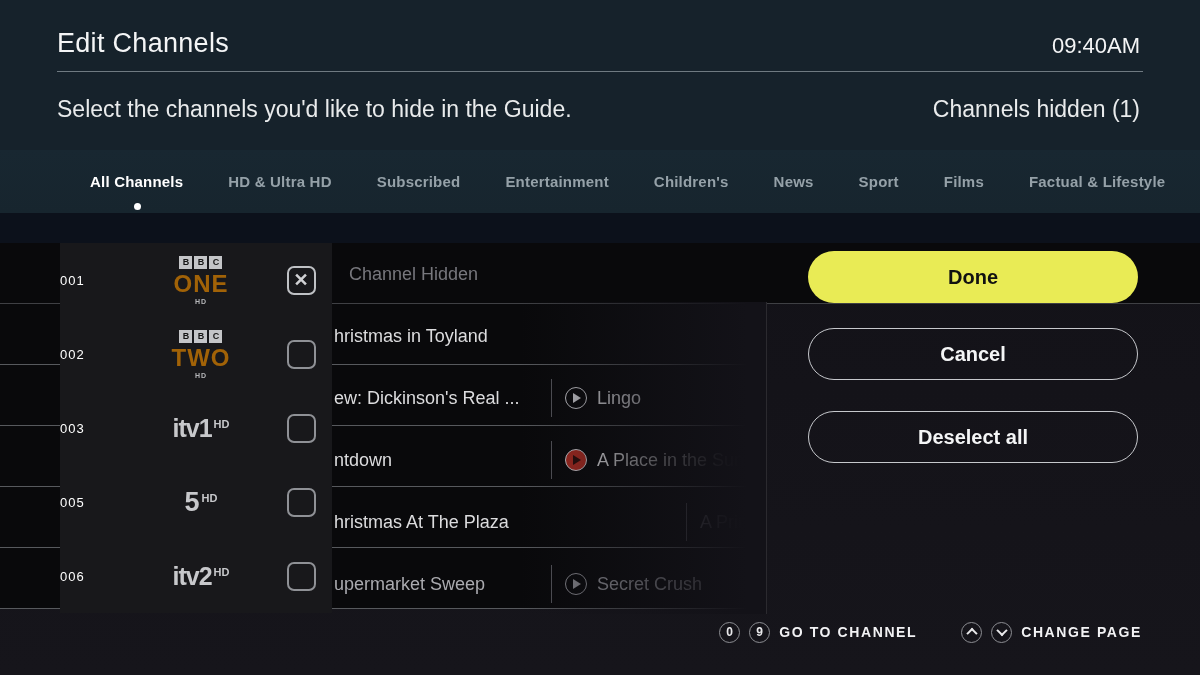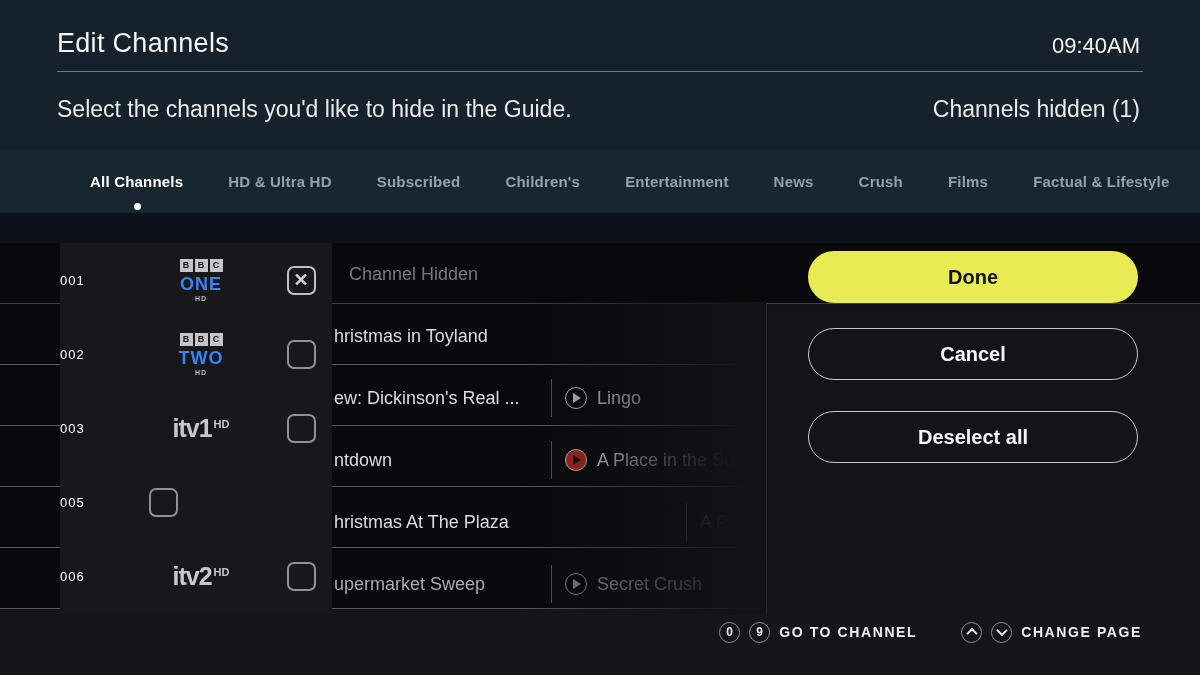--- a/index.html
+++ b/index.html
@@ -56,21 +56,21 @@
   .chan-num { width:72px; font-size:13px; letter-spacing:1px; color:#ffffff; }
   .chan-logo { flex:1; display:flex; align-items:center; justify-content:center; }
   .chan-check { width:62px; display:flex; align-items:center; justify-content:center; }
   .checkbox { width:29px; height:29px; border:2.5px solid #8f9196; border-radius:7px; display:flex; align-items:center; justify-content:center; cursor:pointer; }
   .checkbox.checked { border-color:#bfc1c5; }
   .checkbox .mark { font-size:18px; font-weight:700; color:#d0d1d4; line-height:1; }
   
   .bbc { display:flex; flex-direction:column; align-items:center; line-height:1; }
   .bbc-blocks { display:flex; gap:2px; margin-bottom:3px; }
   .bbc-blocks span { width:13px; height:13px; background:#c4c5c8; color:#141414; font-size:9px; font-weight:700; display:flex; align-items:center; justify-content:center; }
-  .bbc-word { font-size:18px; font-weight:700; color:#3b82f6; letter-spacing:1px; }
+  .bbc-word { font-size:24px; font-weight:700; color:#a16207; letter-spacing:1px; }
   .bbc-hd { font-size:7px; font-weight:700; color:#b6b7ba; letter-spacing:1px; margin-top:2px; }
   .logo-text { position:relative; font-weight:700; color:#c7c8cb; }
   .logo-itv { font-size:25px; letter-spacing:-1px; }
   .logo-num { font-size:27px; }
   .logo-text sup { font-size:11px; font-weight:700; color:#c7c8cb; margin-left:2px; vertical-align:9px; letter-spacing:0; }
   
   .btn { position:absolute; left:808px; width:330px; height:52px; border-radius:26px; display:flex; align-items:center; justify-content:center; font-size:20px; font-weight:700; cursor:pointer; }
   .btn-done { top:251px; background:#e9eb55; color:#111111; }
   .btn-outline { border:1px solid #c6c8cc; color:#f4f5f6; background:transparent; }
   .btn-cancel { top:328px; } .btn-deselect { top:411px; }
@@ -101,30 +101,30 @@
         <span>All Channels</span>
         <span class="dot"></span>
       </div>
     <div class="tab">
         <span>HD &amp; Ultra HD</span>
       </div>
     <div class="tab">
         <span>Subscribed</span>
       </div>
     <div class="tab">
+        <span>Entertainment</span>
+      </div>
+    <div class="tab">
         <span>Children's</span>
       </div>
     <div class="tab">
-        <span>Entertainment</span>
-      </div>
-    <div class="tab">
         <span>News</span>
       </div>
     <div class="tab">
-        <span>Crush</span>
+        <span>Sport</span>
       </div>
     <div class="tab">
         <span>Films</span>
       </div>
     <div class="tab">
         <span>Factual &amp; Lifestyle</span>
       </div>
 
   </div>
 
@@ -227,20 +227,23 @@
       <span class="chan-num">003</span>
       <span class="chan-logo">
         <span class="logo-text logo-itv"><span>itv1</span><sup>HD</sup></span>
       </span>
       <span class="chan-check">
           <span class="checkbox"></span>
         </span>
     </div>
     <div class="chan-row">
       <span class="chan-num">005</span>
+      <span class="chan-logo">
+        <span class="logo-text logo-num"><span>5</span><sup>HD</sup></span>
+      </span>
       <span class="chan-check">
           <span class="checkbox"></span>
         </span>
     </div>
     <div class="chan-row">
       <span class="chan-num">006</span>
       <span class="chan-logo">
         <span class="logo-text logo-itv"><span>itv2</span><sup>HD</sup></span>
       </span>
       <span class="chan-check">

